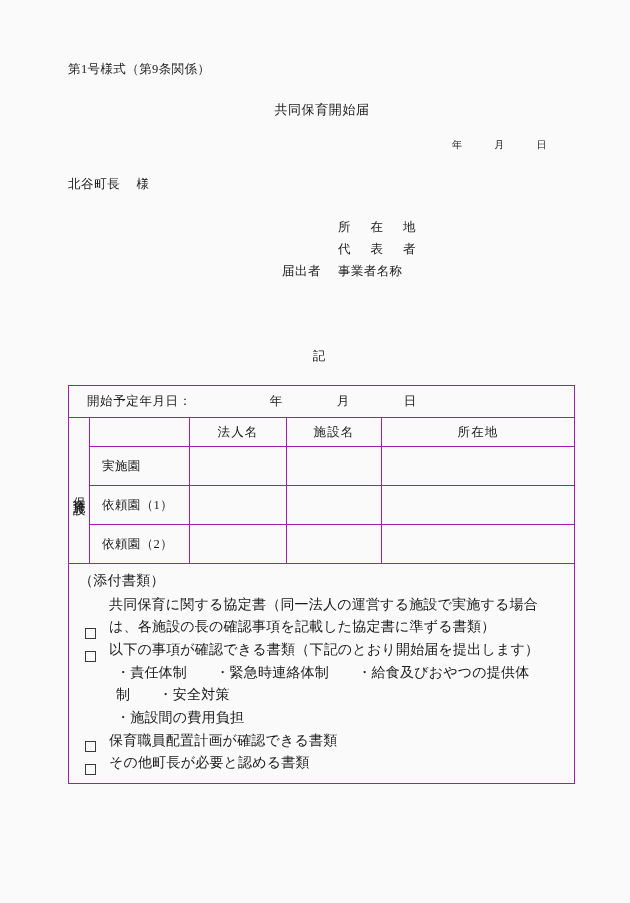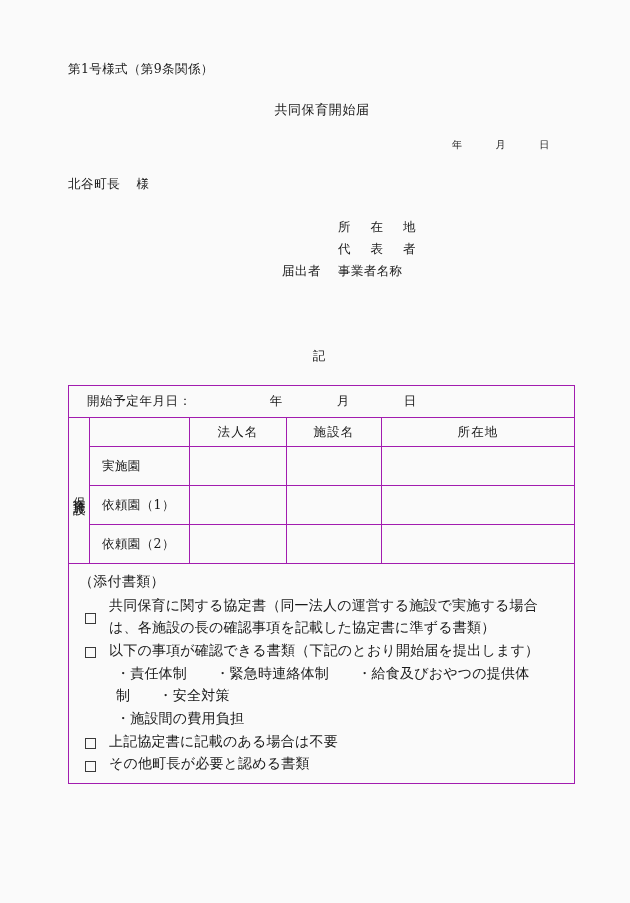--- a/index.html
+++ b/index.html
@@ -13,20 +13,21 @@
     font-family: "DejaVu Serif", "Liberation Serif", serif;
     color: #1a1a1a;
     position: relative;
     overflow: hidden;
   }
   .page {
     position: relative;
     width: 630px;
     height: 753px;
     box-sizing: border-box;
+    font-family: Liberation Serif, serif;
   }
 
   
   .form-no {
     position: absolute;
     left: 68px;
     top: 61px;
     font-size: 12.5px;
     letter-spacing: 0.4px;
     white-space: nowrap;
@@ -178,21 +179,21 @@
     font-size: 14px;
     line-height: 1.62;
     vertical-align: top;
   }
   .attach-title {
     letter-spacing: 0.3px;
     margin-bottom: 1px;
   }
   .attach-item {
     display: flex;
-    align-items: center;
+    align-items: flex-end;
     letter-spacing: 0.2px;
   }
   .chk {
     flex: 0 0 auto;
     width: 9px;
     height: 9px;
     border: 1px solid #3a3a3a;
     display: inline-block;
     margin: 5px 13px 0 6px;
     background: transparent;
@@ -305,21 +306,21 @@
           <div class="attach-item">
             <span class="chk"></span>
             <span class="attach-text">以下の事項が確認できる書類（下記のとおり開始届を提出します）</span>
           </div>
 
           <div class="sub-line">・責任体制　　・緊急時連絡体制　　・給食及びおやつの提供体制　　・安全対策</div>
           <div class="sub-line">・施設間の費用負担</div>
 
           <div class="attach-item">
             <span class="chk"></span>
-            <span class="attach-text">上記協定書に記載のある場合は不要</span>
+            <span class="attach-text">保育職員配置計画が確認できる書類</span>
           </div>
 
           <div class="attach-item">
             <span class="chk"></span>
             <span class="attach-text">その他町長が必要と認める書類</span>
           </div>
         </td>
       </tr>
     </tbody>
   </table>

